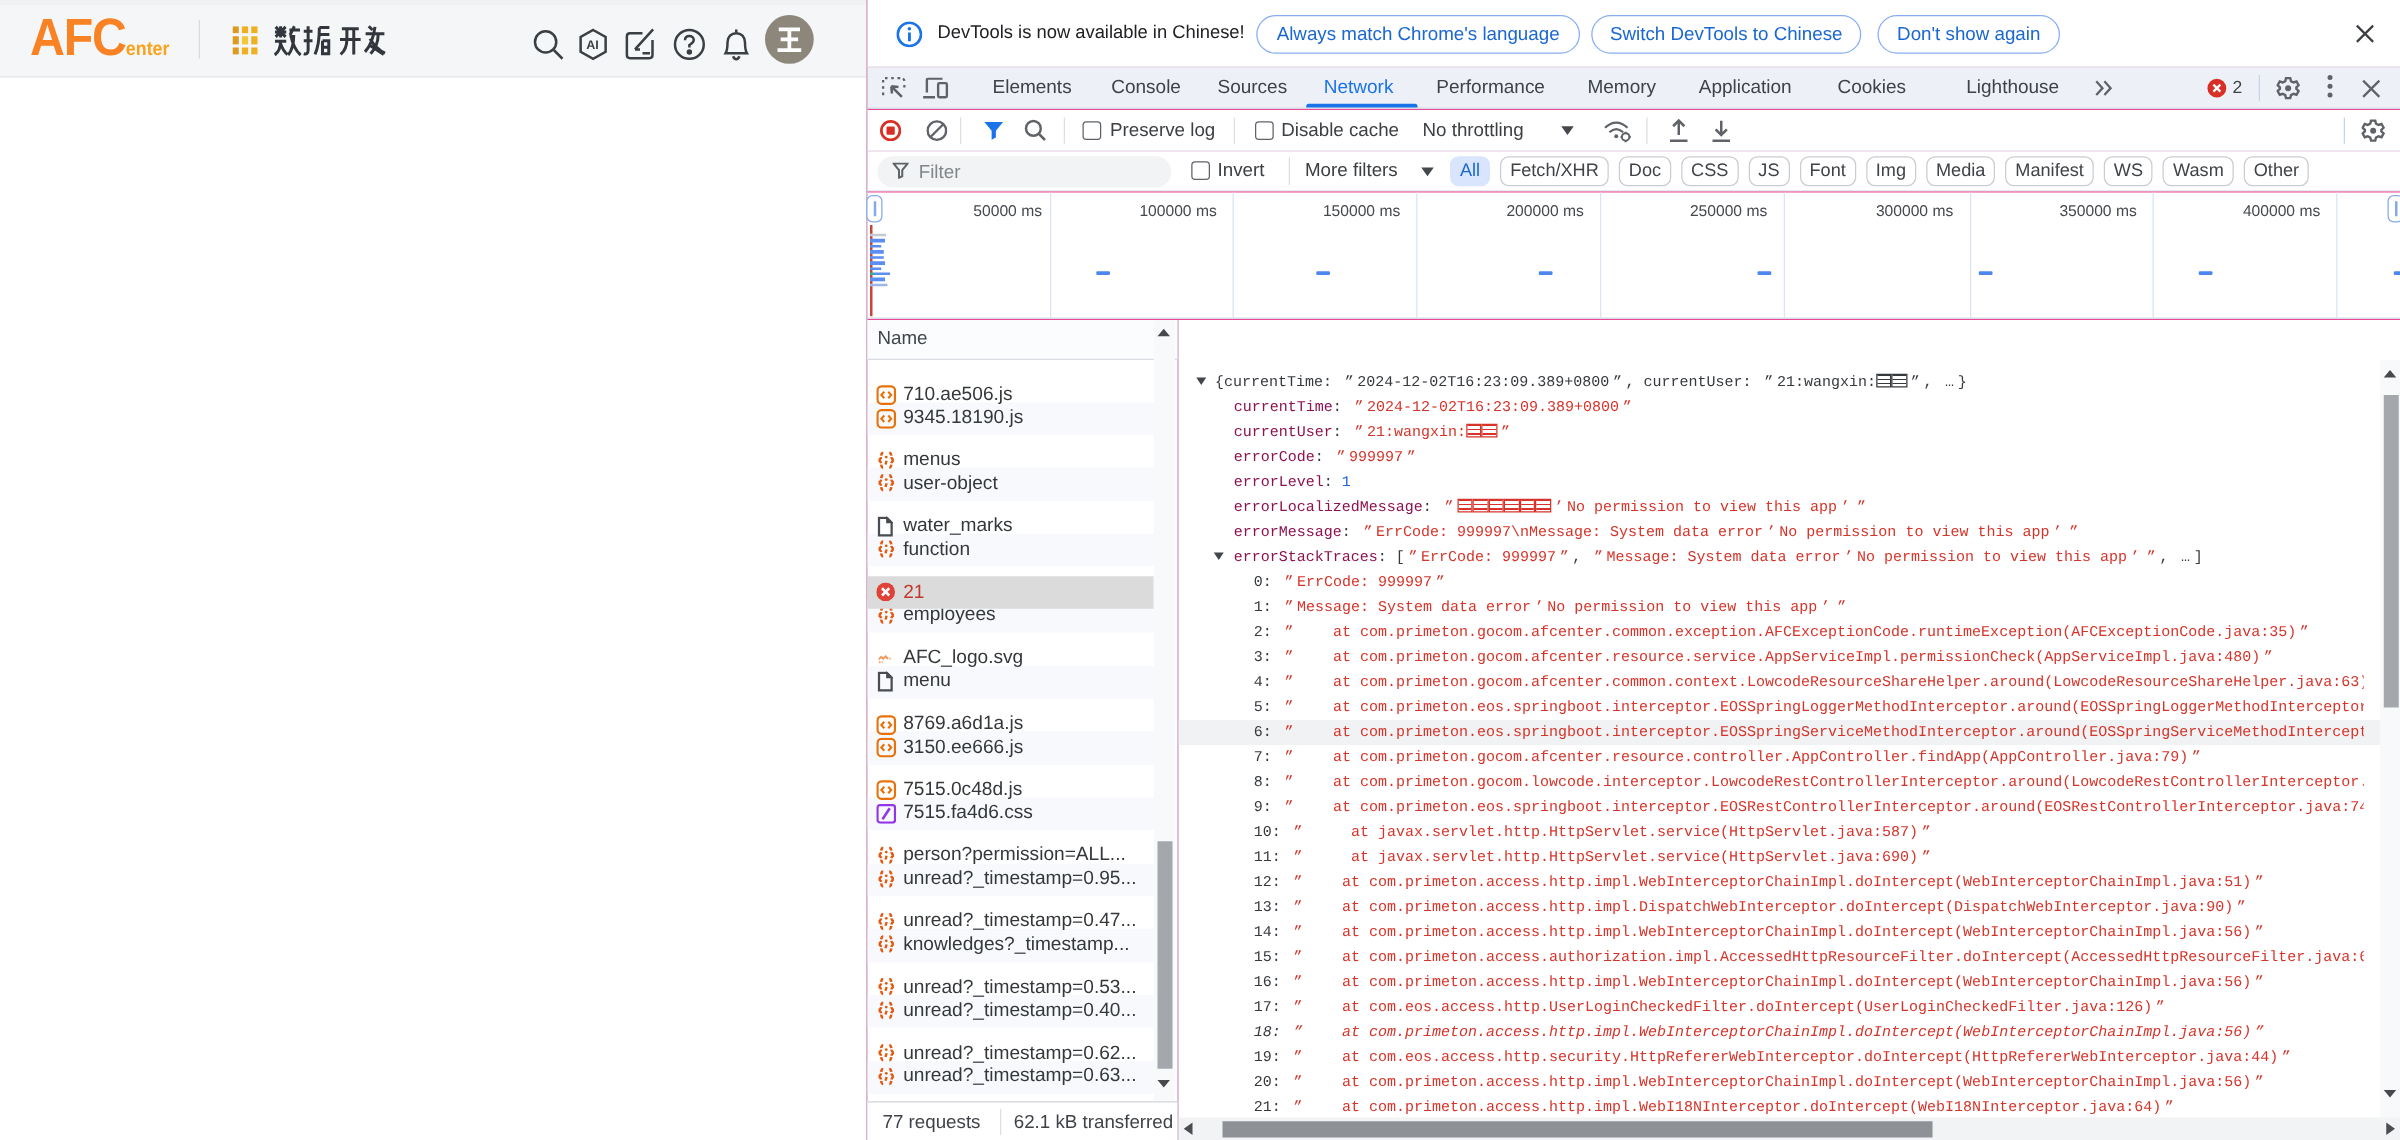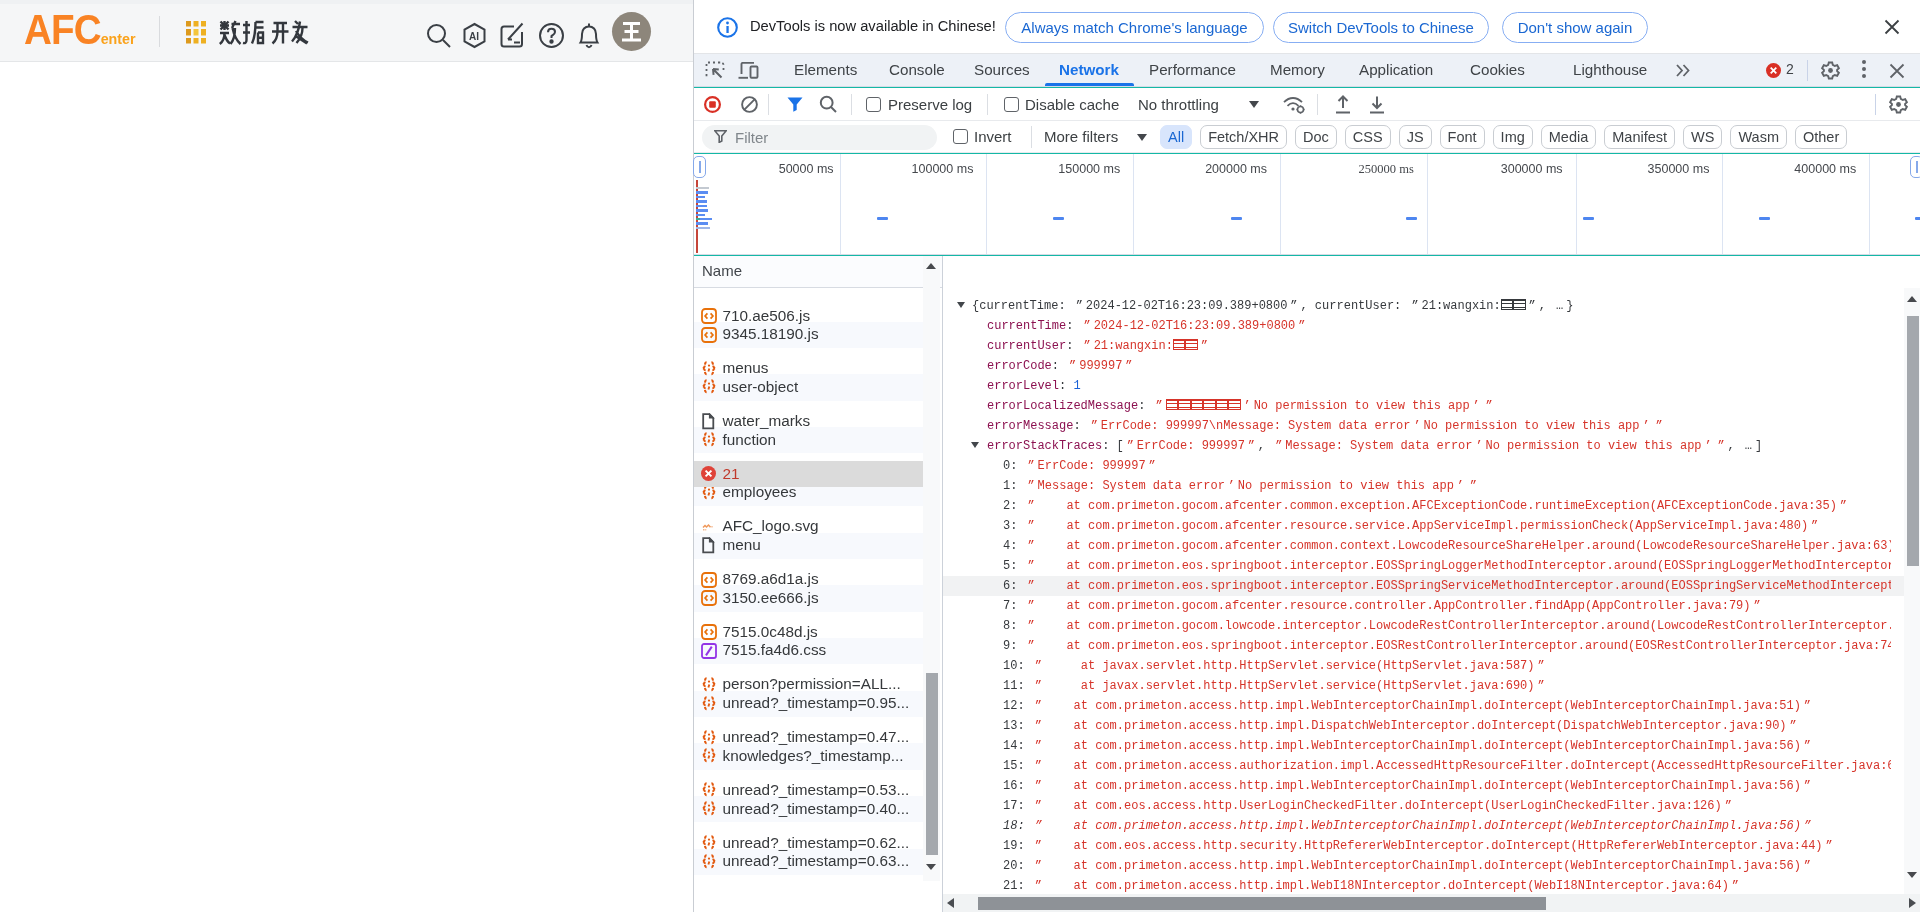--- a/index.html
+++ b/index.html
@@ -8,21 +8,21 @@
 .abs { position:absolute; }
 
 #page { position:absolute; left:0; top:0; width:693px; height:912px; background:#fff; }
 #phdr { position:absolute; left:0; top:0; width:693px; height:62px; background:#f5f6f7;
   border-bottom:1px solid #e4e6e8; }
 #ptop { position:absolute; left:0; top:0; width:693px; height:4px; background:#eff1f3; }
 .logo { position:absolute; left:24px; top:6px; font-weight:bold; color:#f98324;
   font-size:42px; letter-spacing:-1px; transform:scaleX(0.92); transform-origin:left; }
 .logo .sub { font-size:15.5px; letter-spacing:0; color:#faa21b; }
 
-#dt { position:absolute; left:693px; top:0; width:1227px; height:912px; background:#14b8a6;
+#dt { position:absolute; left:693px; top:0; width:1227px; height:912px; background:#ec4899;
   border-left:1px solid #c9cdd3; color:#3c4043; }
 #infobar { position:absolute; left:0; top:0; width:1227px; height:54px; background:#fff;
   border-bottom:1px solid #e3e5e8; }
 #tabbar { position:absolute; left:0; top:54px; width:1227px; height:33px; background:#edf1f7;
   border-bottom:1px solid #d5dbe5; }
 #nettools { position:absolute; left:0; top:88px; width:1227px; height:33px; background:#fff;
   border-bottom:1px solid #e8eaed; }
 #filterrow { position:absolute; left:0; top:121px; width:1227px; height:32px; background:#fff;
   border-bottom:1px solid #e8eaed; }
 #overview { position:absolute; left:0; top:154px; width:1227px; height:101px; background:#fff;
@@ -181,21 +181,21 @@
     <path d="M8 8 L 16.5 16.5 M8 8 L 8.6 13.8 M8 8 L 13.8 8.6" stroke-width="2"></path>
   </svg>
   <svg class="abs" style="left:44px;top:8px;" width="21" height="18" viewBox="0 0 21 18" fill="none" stroke="#5f6368" stroke-width="1.9">
     <path d="M3.5 12 V 2 C 3.5 1.2 4 0.9 4.7 0.9 H 16"></path>
     <path d="M0.5 15.8 H 10"></path>
     <rect x="12.5" y="4.5" width="7" height="11.3" rx="1"></rect>
   </svg>
   <div class="tab abs" style="left:100px;top:7px;">Elements</div>
   <div class="tab abs" style="left:195px;top:7px;">Console</div>
   <div class="tab abs" style="left:280px;top:7px;">Sources</div>
-  <div class="tab abs blue" style="left:365px;top:7px;font-weight:bold;">Network</div>
+  <div class="tab abs blue" style="left:365px;top:7px;">Network</div>
   <div class="tab abs" style="left:455px;top:7px;">Performance</div>
   <div class="tab abs" style="left:576px;top:7px;">Memory</div>
   <div class="tab abs" style="left:665px;top:7px;">Application</div>
   <div class="tab abs" style="left:776px;top:7px;">Cookies</div>
   <div class="tab abs" style="left:879px;top:7px;">Lighthouse</div>
   <svg class="abs" style="left:981px;top:10px;" width="16" height="13" viewBox="0 0 16 13" fill="none" stroke="#5f6368" stroke-width="1.8">
     <path d="M2 1 L 7 6.5 L 2 12 M8.5 1 L 13.5 6.5 L 8.5 12"></path>
   </svg>
   <div class="abs" style="left:351px;bottom:0;width:89px;height:3px;background:#1a73e8;border-radius:2px 2px 0 0;"></div>
   <div class="abs" style="left:1072px;top:9px;width:15px;height:15px;border-radius:50%;background:#d93025;"></div>
@@ -292,21 +292,21 @@
  <div id="overview">
   <div class="gl" style="left:145.6px;"></div>
       <div class="glb" style="left:49.6px;">50000 ms</div>
   <div class="gl" style="left:292.4px;"></div>
       <div class="glb" style="left:189.4px;">100000 ms</div>
   <div class="gl" style="left:439.2px;"></div>
       <div class="glb" style="left:336.2px;">150000 ms</div>
   <div class="gl" style="left:586px;"></div>
       <div class="glb" style="left:483px;">200000 ms</div>
   <div class="gl" style="left:732.8px;"></div>
-      <div class="glb" style="left:629.8px;font-family:Liberation Serif, serif;">250000 ms</div>
+      <div class="glb" style="left:629.8px;">250000 ms</div>
   <div class="gl" style="left:881.6px;"></div>
       <div class="glb" style="left:778.6px;">300000 ms</div>
   <div class="gl" style="left:1028.4px;"></div>
       <div class="glb" style="left:925.4px;">350000 ms</div>
   <div class="gl" style="left:1175.2px;"></div>
       <div class="glb" style="left:1072.2px;">400000 ms</div>
   <div class="abs" style="left:2.4px;top:26px;width:1.2px;height:73px;background:#c6453a;"></div>
   <div class="bar" style="top:32.5px;width:13px;background:#c3c9d1;"></div>
   <div class="bar" style="top:37px;width:12px;"></div>
   <div class="bar" style="top:41.5px;width:9px;"></div>
@@ -471,20 +471,25 @@
           <svg class="ric" width="16" height="15" viewBox="0 0 16 15">
             <use href="#i-xhr"></use>
           </svg>
           <span class="nm">unread?_timestamp=0.30...</span>
         </div>
   </div>
   <div class="abs" style="left:229px;top:0;width:17px;height:624.5px;background:#f8f9fa;">
     <div class="abs tri-u" style="left:3px;top:7px;"></div>
     <div class="abs" style="left:2.5px;top:417px;width:12px;height:182px;background:#a4a8ad;"></div>
     <div class="abs tri-dn" style="left:3px;top:608px;"></div>
+  </div>
+  <div class="abs" style="left:0;top:624.5px;width:248px;height:31.5px;background:#fff;border-top:1px solid #d0d4da;">
+    <div class="abs" style="left:12px;top:7px;font-size:15px;color:#3f4347;">77 requests</div>
+    <div class="vdiv" style="left:106px;top:5px;height:21px;"></div>
+    <div class="abs" style="left:117px;top:7px;font-size:15px;color:#3f4347;width:130px;overflow:hidden;white-space:nowrap;">62.1 kB transferred</div>
   </div>
  </div>
  <div id="panediv"></div>
  <div id="rightpane">
   <div class="abs" style="left:0;top:320px;width:961px;height:20px;background:#f1f2f3;"></div>
   <div class="abs trj" style="left:14px;top:46px;"></div>
   <div class="abs trj" style="left:28px;top:186px;"></div>
   <div id="pv">
   <div class="pl" style="top:40px;padding-left:29px;"><span class="d">{currentTime: <span class="q">”</span>2024-12-02T16:23:09.389+0800<span class="q">”</span>, currentUser: <span class="q">”</span>21:wangxin:<i class="cjk"></i><i class="cjk"></i><span class="q">”</span>, <span class="q">…</span>}</span></div>
   <div class="pl" style="top:60px;padding-left:44px;"><span class="k">currentTime</span><span class="d">: </span><span class="s"><span class="q">”</span>2024-12-02T16:23:09.389+0800<span class="q">”</span></span></div>

